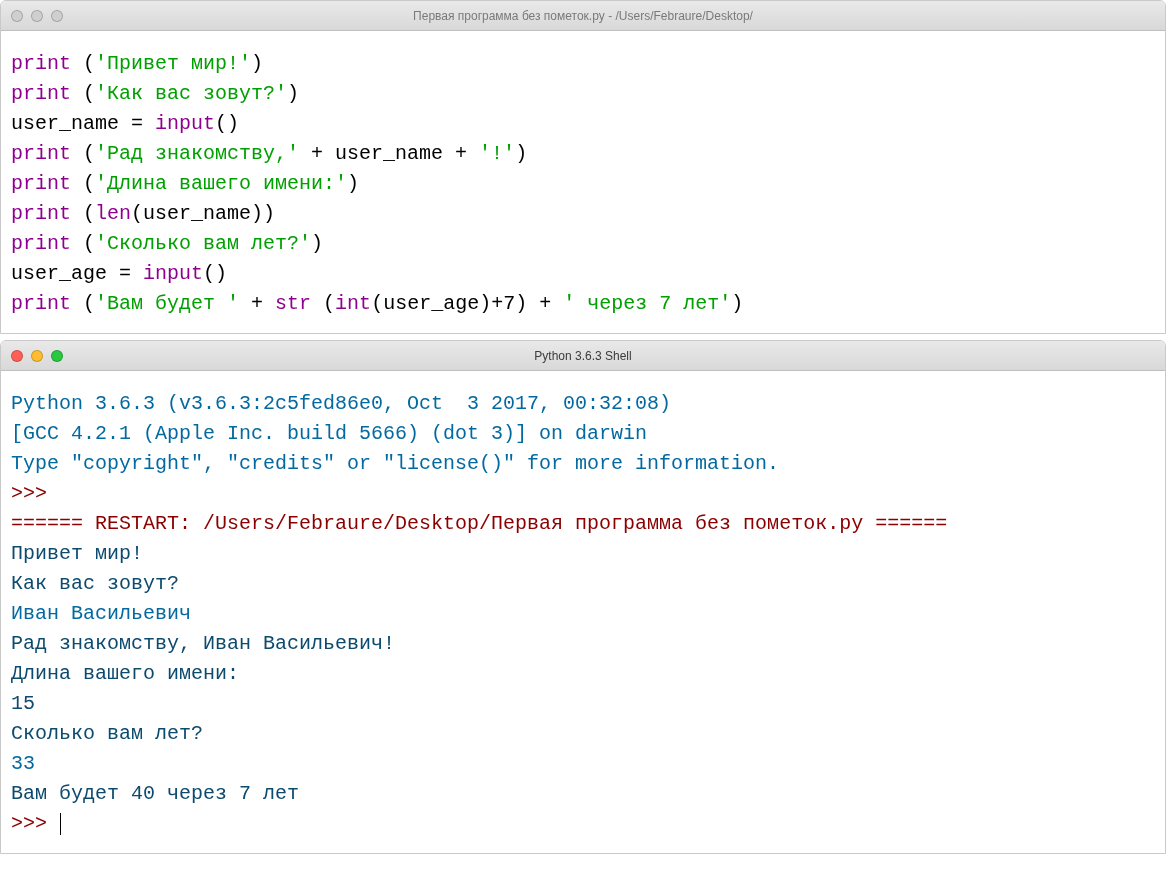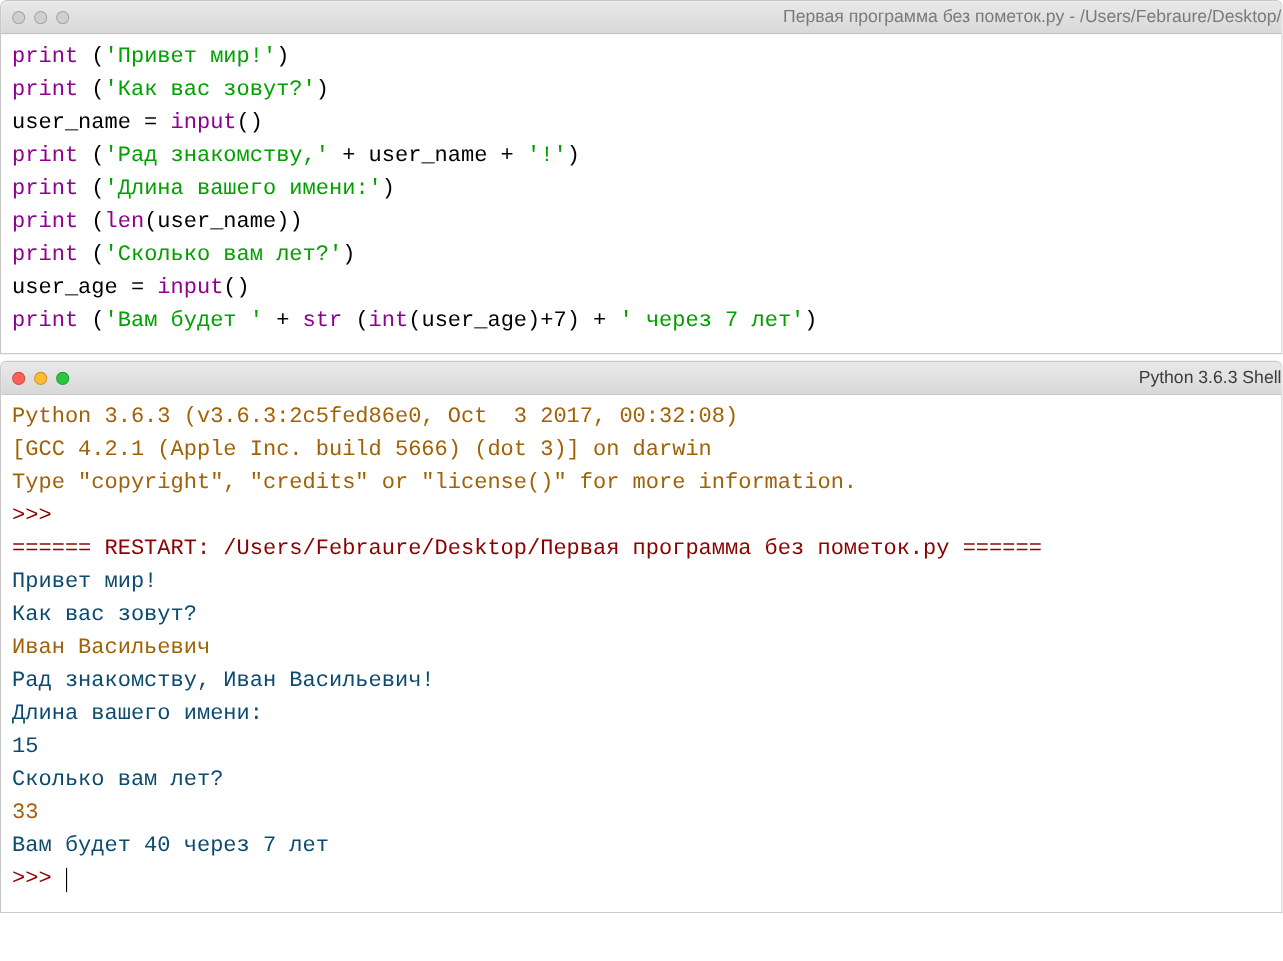--- a/index.html
+++ b/index.html
@@ -39,43 +39,43 @@
     border-radius: 50%;
     border: 0.5px solid rgba(0,0,0,0.2);
   }
   .dot.red    { background: #ff5f57; }
   .dot.yellow { background: #febc2e; }
   .dot.green  { background: #28c840; }
   .dot.grey   { background: #cfcfcf; }
   .title {
     position: absolute;
     left: 0; right: 0;
-    text-align: right;
+    text-align: center;
     font-family: -apple-system, "Helvetica Neue", Arial, sans-serif;
-    font-size: 16px;
+    font-size: 12px;
     color: #7a7a7a;
     pointer-events: none;
     white-space: nowrap;
     overflow: hidden;
   }
   .title.active { color: #3b3b3b; }
   .content {
-    padding: 6px 10px 14px 10px;
+    padding: 18px 10px 14px 10px;
     white-space: pre;
   }
   #shell-window { margin-top: 6px; }
 
   
   .t-kw   { color: #900090; }  
   .t-str  { color: #00a000; }  
   .t-def  { color: #000; }
 
   
   .s-out  { color: #0c4a6e; }
-  .s-in   { color: #a16207; }
+  .s-in   { color: #0369a1; }
   .s-prm  { color: #8b0000; }
 
   .cursor {
     display: inline-block;
     width: 1px;
     height: 22px;
     background: #000;
     vertical-align: text-bottom;
     margin-left: 1px;
   }

